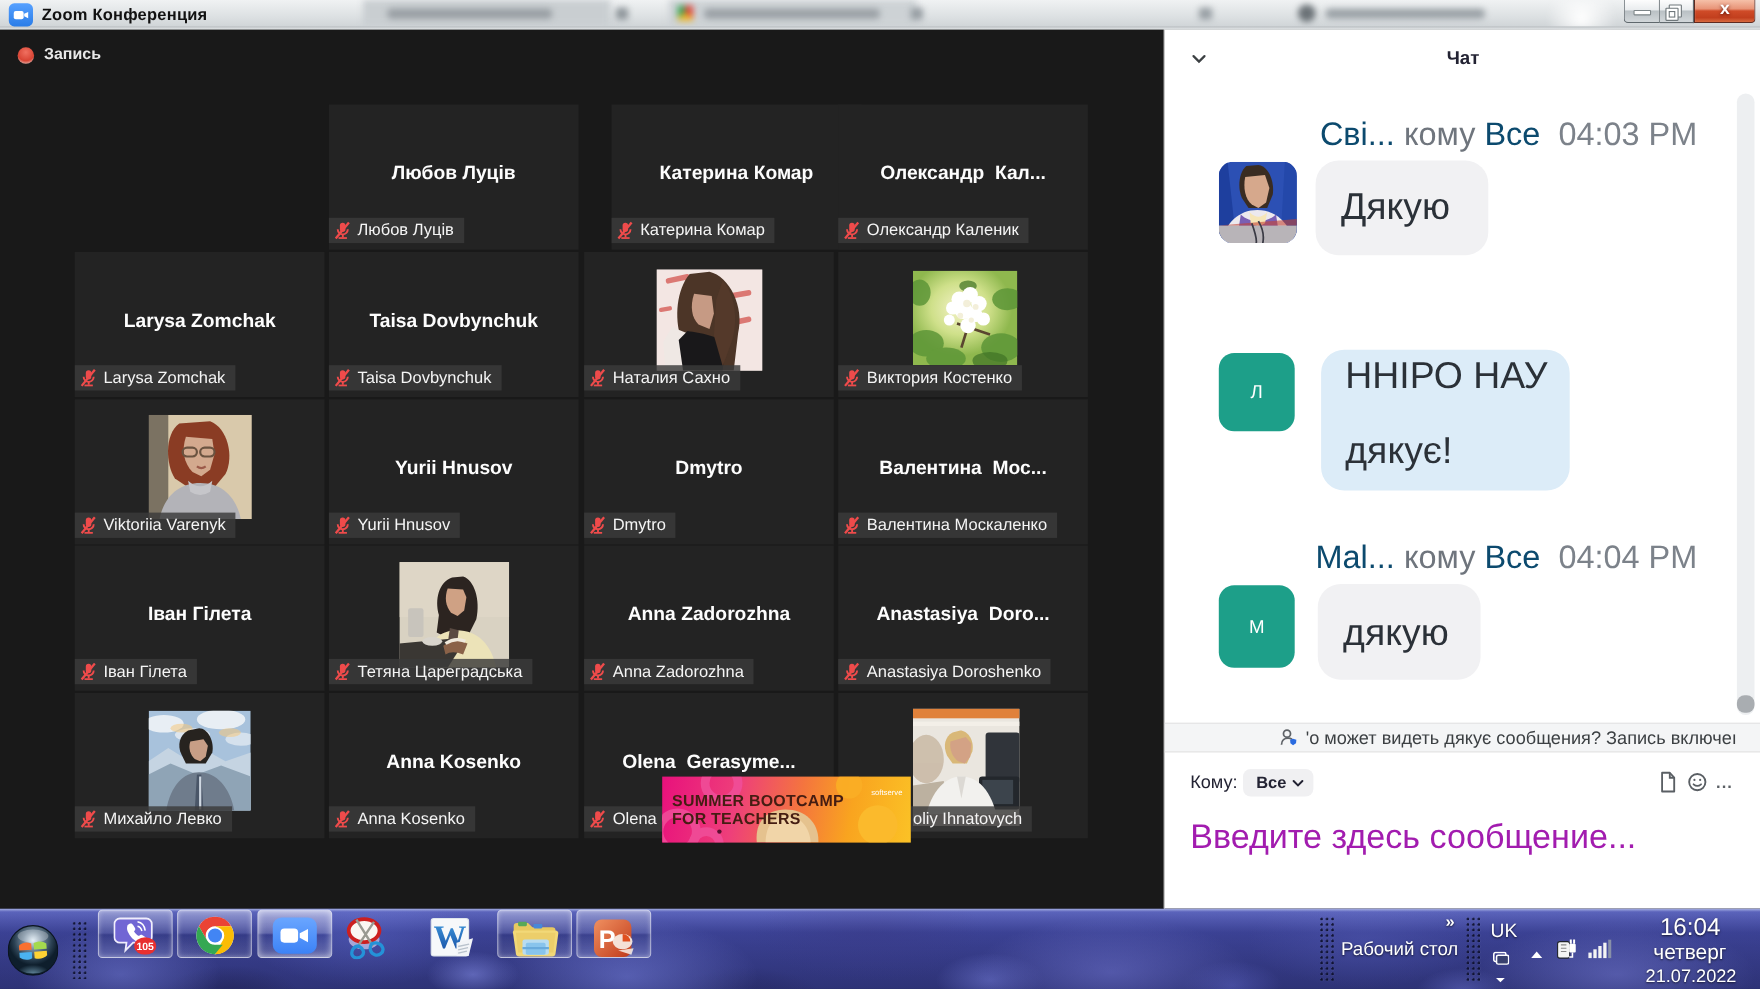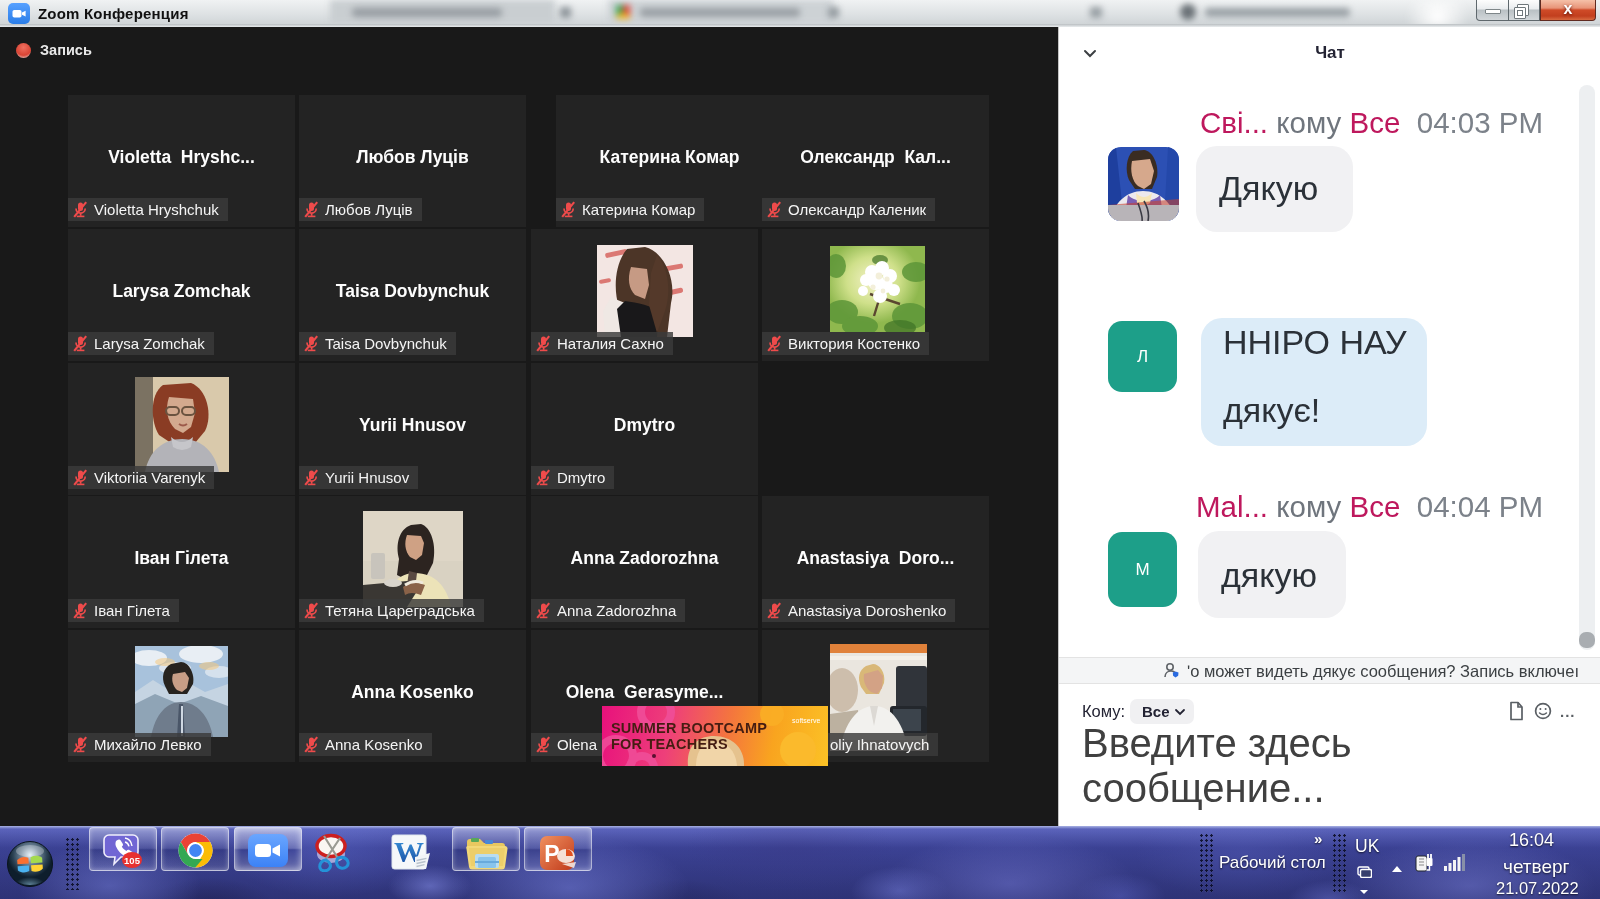--- a/index.html
+++ b/index.html
@@ -12,21 +12,21 @@
 #va{left:0;top:27px;width:1058px;height:799px;background:#191919}
 .tile{position:absolute;width:227px;height:132px;background:#232323}
 .tn{position:absolute;left:4px;right:4px;top:52px;text-align:center;font-weight:bold;font-size:17.5px;color:#fdfdfd;white-space:nowrap;overflow:hidden}
 .tl{position:absolute;left:0;bottom:6px;height:23px;background:rgba(58,58,58,.82);color:#f5f5f5;font-size:15px;display:flex;align-items:center;padding:0 9px 0 5px;white-space:nowrap}
 .tl svg{margin-right:6px;flex:none}
 .ph{position:absolute;overflow:hidden}
 
 #chat{left:1058px;top:27px;width:542px;height:799px;background:#fff;border-left:1px solid #c4c4c4;box-sizing:border-box}
 #chat .a{position:absolute}
 .mh{position:absolute;right:57px;font-size:29.5px;color:#717780;white-space:nowrap}
-.mh .b{color:#be185d}
+.mh .b{color:#0c4a6e}
 .bub{position:absolute;border-radius:21px;color:#2b3138;font-size:34px}
 .gav{position:absolute;background:#1d9f89;border-radius:14px;color:#fff;display:flex;align-items:center;justify-content:center;font-size:18px}
 
 #task{left:0;top:826px;width:1600px;height:73px;overflow:hidden}
 .tbtn{position:absolute;top:1px;width:68px;height:44px;border-radius:4px;border:1px solid rgba(255,255,255,.55);background:linear-gradient(rgba(255,255,255,.34),rgba(255,255,255,.10) 48%,rgba(30,35,80,.18) 52%,rgba(255,255,255,.12));box-sizing:border-box;box-shadow:inset 0 0 5px rgba(255,255,255,.35)}
 .tico{position:absolute;display:flex;align-items:center;justify-content:center}
 .dots{position:absolute;width:13px;background-image:radial-gradient(circle at 1.5px 1.5px,rgba(8,10,34,.85) 1.05px,rgba(130,140,210,.22) 1.5px,transparent 1.9px);background-size:5px 5px}
 .trtxt{position:absolute;color:#fff;white-space:nowrap;text-shadow:0 1px 2px rgba(0,0,0,.7)}
 </style>
 </head>
@@ -63,30 +63,20 @@
   </div>
   <div class="a" style="left:64px;top:0;width:56px;height:21px;border:1px solid #5f2a20;border-top:none;border-radius:0 0 4px 0;background:linear-gradient(#f5c0a8,#e89478 40%,#cf4b28 50%,#c23f1e 80%,#d86a40);box-sizing:border-box;color:#fff;font-weight:bold;font-size:16px;text-align:center;line-height:18px;text-shadow:0 1px 3px rgba(80,10,0,.9)">x</div>
  </div>
 </div>
 
 <div id="va" class="a">
     <div class="a" style="left:16px;top:13px;width:160px;height:20px;display:flex;align-items:center">
 <div style="width:15px;height:15px;border-radius:50%;background:radial-gradient(circle at 50% 30%,#f07060,#d84434 60%,#e8e0dc 95%);margin-right:9px"></div>
 <div style="color:#e8e8e8;font-size:14.5px;font-weight:bold">Запись</div>
     </div>
-    <div class="tile" style="left:68px;top:68px">
-      <div class="tn">Violetta&nbsp; Hryshc...</div>
-      <div class="tl"><svg width="15" height="17" viewBox="0 0 15 17">
-          <rect x="5" y="1.5" width="5" height="8.5" rx="2.5" fill="#ef4b4b"></rect>
-          <path d="M3 7.5a4.6 4.6 0 0 0 9.2 0" stroke="#ef4b4b" stroke-width="1.7" fill="none"></path>
-          <rect x="6.8" y="12.2" width="1.7" height="2.6" fill="#ef4b4b"></rect>
-          <rect x="3.8" y="14.6" width="7.6" height="1.6" fill="#ef4b4b"></rect>
-          <line x1="1.2" y1="15.8" x2="13.2" y2="1.2" stroke="#ef4b4b" stroke-width="2.1"></line>
-        </svg>Violetta Hryshchuk</div>
-    </div>
 <div class="tile" style="left:299px;top:68px">
       <div class="tn">Любов Луців</div>
       <div class="tl"><svg width="15" height="17" viewBox="0 0 15 17">
           <rect x="5" y="1.5" width="5" height="8.5" rx="2.5" fill="#ef4b4b"></rect>
           <path d="M3 7.5a4.6 4.6 0 0 0 9.2 0" stroke="#ef4b4b" stroke-width="1.7" fill="none"></path>
           <rect x="6.8" y="12.2" width="1.7" height="2.6" fill="#ef4b4b"></rect>
           <rect x="3.8" y="14.6" width="7.6" height="1.6" fill="#ef4b4b"></rect>
           <line x1="1.2" y1="15.8" x2="13.2" y2="1.2" stroke="#ef4b4b" stroke-width="2.1"></line>
         </svg>Любов Луців</div>
     </div>
@@ -237,20 +227,30 @@
 <div class="tile" style="left:531px;top:336px">
       <div class="tn">Dmytro</div>
       <div class="tl"><svg width="15" height="17" viewBox="0 0 15 17">
           <rect x="5" y="1.5" width="5" height="8.5" rx="2.5" fill="#ef4b4b"></rect>
           <path d="M3 7.5a4.6 4.6 0 0 0 9.2 0" stroke="#ef4b4b" stroke-width="1.7" fill="none"></path>
           <rect x="6.8" y="12.2" width="1.7" height="2.6" fill="#ef4b4b"></rect>
           <rect x="3.8" y="14.6" width="7.6" height="1.6" fill="#ef4b4b"></rect>
           <line x1="1.2" y1="15.8" x2="13.2" y2="1.2" stroke="#ef4b4b" stroke-width="2.1"></line>
         </svg>Dmytro</div>
     </div>
+<div class="tile" style="left:762px;top:336px">
+      <div class="tn">Валентина&nbsp; Мос...</div>
+      <div class="tl"><svg width="15" height="17" viewBox="0 0 15 17">
+          <rect x="5" y="1.5" width="5" height="8.5" rx="2.5" fill="#ef4b4b"></rect>
+          <path d="M3 7.5a4.6 4.6 0 0 0 9.2 0" stroke="#ef4b4b" stroke-width="1.7" fill="none"></path>
+          <rect x="6.8" y="12.2" width="1.7" height="2.6" fill="#ef4b4b"></rect>
+          <rect x="3.8" y="14.6" width="7.6" height="1.6" fill="#ef4b4b"></rect>
+          <line x1="1.2" y1="15.8" x2="13.2" y2="1.2" stroke="#ef4b4b" stroke-width="2.1"></line>
+        </svg>Валентина Москаленко</div>
+    </div>
 <div class="tile" style="left:68px;top:469px">
       <div class="tn">Іван Гілета</div>
       <div class="tl"><svg width="15" height="17" viewBox="0 0 15 17">
           <rect x="5" y="1.5" width="5" height="8.5" rx="2.5" fill="#ef4b4b"></rect>
           <path d="M3 7.5a4.6 4.6 0 0 0 9.2 0" stroke="#ef4b4b" stroke-width="1.7" fill="none"></path>
           <rect x="6.8" y="12.2" width="1.7" height="2.6" fill="#ef4b4b"></rect>
           <rect x="3.8" y="14.6" width="7.6" height="1.6" fill="#ef4b4b"></rect>
           <line x1="1.2" y1="15.8" x2="13.2" y2="1.2" stroke="#ef4b4b" stroke-width="2.1"></line>
         </svg>Іван Гілета</div>
     </div>
@@ -446,21 +446,21 @@
         <path d="M3 1.5 h7 l4 4.5 v12.5 h-11 Z" fill="none" stroke="#5a5f64" stroke-width="1.7" stroke-linejoin="round"></path>
         <path d="M10 1.5 v4.5 h4" fill="none" stroke="#5a5f64" stroke-width="1.7"></path>
       </svg></div>
  <div class="a" style="left:475px;top:675px;width:18px;height:18px"><svg width="18" height="18" viewBox="0 0 18 18">
         <circle cx="9" cy="9" r="7.4" fill="none" stroke="#5a5f64" stroke-width="1.7"></circle>
         <circle cx="6.4" cy="7" r="1" fill="#5a5f64"></circle>
         <circle cx="11.6" cy="7" r="1" fill="#5a5f64"></circle>
         <path d="M5.6 11 q3.4 3 6.8 0" stroke="#5a5f64" stroke-width="1.6" fill="none" stroke-linecap="round"></path>
       </svg></div>
  <div class="a" style="left:501px;top:676px;width:18px;height:16px;color:#5a5f64;font-size:15px;font-weight:bold;letter-spacing:1px">...</div>
- <div class="a" style="left:23px;top:694px;font-size:40px;color:#404040">Введите здесь сообщение...</div>
+ <div class="a" style="left:23px;top:716px;font-size:31px;color:#a21caf">Введите здесь сообщение...</div>
 </div>
 
 <div id="task" class="a">
  <div class="a" style="left:0;top:0;width:1600px;height:73px;background:
    radial-gradient(ellipse 130px 60px at 110px 60px,#6b74d6 0,rgba(107,116,214,0) 70%),
    radial-gradient(ellipse 150px 65px at 330px 25px,#555fc4 0,rgba(85,95,196,0) 70%),
    radial-gradient(ellipse 170px 75px at 570px 62px,#707ade 0,rgba(112,122,222,0) 70%),
    radial-gradient(ellipse 150px 62px at 790px 22px,#4347a0 0,rgba(67,71,160,0) 70%),
    radial-gradient(ellipse 180px 70px at 1010px 58px,#6a70d2 0,rgba(106,112,210,0) 70%),
    radial-gradient(ellipse 150px 62px at 1240px 28px,#5058b8 0,rgba(80,88,184,0) 70%),
@@ -604,16 +604,16 @@
       </svg></div>
  <div class="a" style="left:1443px;top:28px;width:22px;height:18px"><svg width="22" height="18" viewBox="0 0 22 18">
         <g fill="#f4f4f4">
           <rect x="1" y="12" width="3" height="5"></rect>
           <rect x="5.5" y="9" width="3" height="8"></rect>
           <rect x="10" y="6" width="3" height="11"></rect>
           <rect x="14.5" y="3" width="3" height="14"></rect>
           <rect x="19" y="0" width="3" height="17" fill="#8890a8"></rect>
         </g>
       </svg></div>
- <div class="trtxt" style="left:1509px;top:4px;font-size:18px">16:04</div>
+ <div class="trtxt" style="left:1509px;top:4px;font-size:22px">16:04</div>
  <div class="trtxt" style="left:1503px;top:30px;font-size:19px">четверг</div>
  <div class="trtxt" style="left:1496px;top:53px;font-size:16.5px">21.07.2022</div>
 </div>
 
 </body></html>

